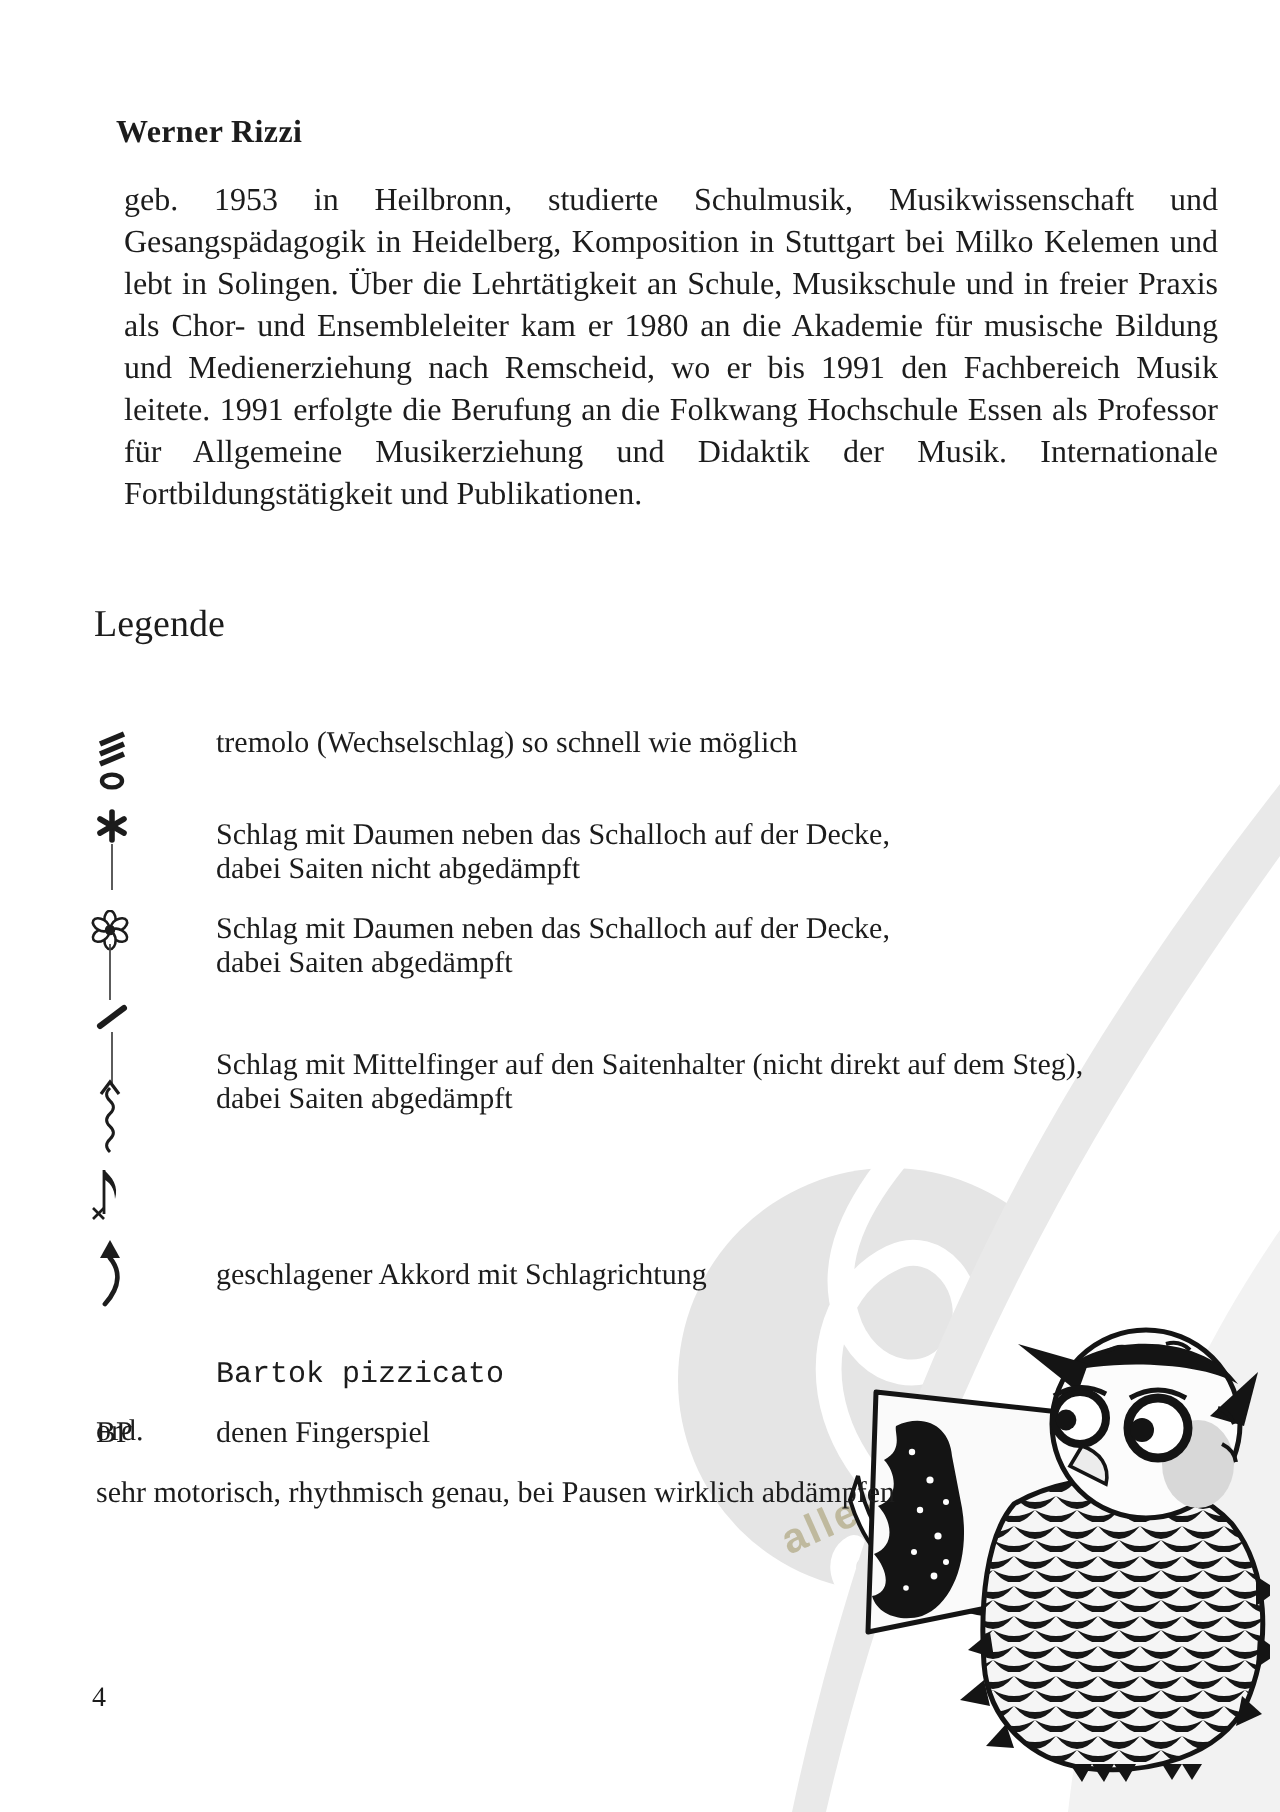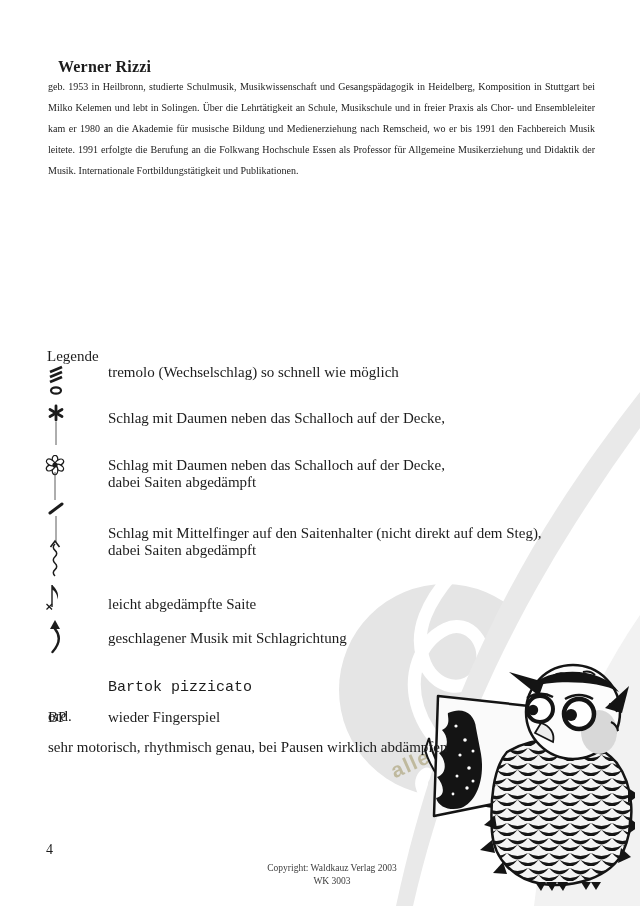--- a/index.html
+++ b/index.html
@@ -13,24 +13,24 @@
   .wm-text{
     position:absolute;left:392px;top:760px;z-index:1;
     font-family:"Liberation Sans", sans-serif;font-weight:bold;
     font-size:21px;letter-spacing:1.5px;color:#b6af8d;opacity:.8;
     transform:rotate(-24deg);transform-origin:0 50%;white-space:nowrap;
   }
   .owl-svg{position:absolute;left:423px;top:656px;z-index:2;}
   .content{position:absolute;z-index:5;}
   .title{font-size:16px;font-weight:bold;letter-spacing:.2px;}
   .bio{
-    width:547px;font-size:10px;line-height:21px;text-align:justify;
-    margin:0;
-  }
-  .plain{font-size:15px;white-space:nowrap;margin-top:46px;}
+    width:547px;font-size:16px;line-height:21px;text-align:justify;
+    margin:14px;
+  }
+  .plain{font-size:19px;white-space:nowrap;}
   .ltext{font-size:15px;line-height:17px;white-space:nowrap;}
   .sym{position:absolute;z-index:5;}
   .abbr-label{font-size:15px;white-space:nowrap;}
   .motto{font-size:15px;white-space:nowrap;}
   .pagenum{font-size:14px;}
   .copyright{
     width:404px;text-align:center;font-size:9.5px;line-height:12.5px;color:#3c3c3c;
   }
 </style>
 </head>
@@ -140,20 +140,21 @@
   <svg class="sym" style="left:46px;top:404px;" width="20" height="42" viewBox="0 0 20 42">
     <g stroke="#1c1c1c" stroke-width="2.8" stroke-linecap="round">
       <line x1="10" y1="2" x2="10" y2="16"></line>
       <line x1="4" y1="5.5" x2="16" y2="12.5"></line>
       <line x1="16" y1="5.5" x2="4" y2="12.5"></line>
     </g>
     <line x1="10" y1="18" x2="10" y2="41" stroke="#4a4a4a" stroke-width="0.9"></line>
   </svg>
   <div class="content ltext abs" style="left:108px;top:410px;">
     <div>Schlag mit Daumen neben das Schalloch auf der Decke,</div>
+    <div>dabei Saiten nicht abgedämpft</div>
   </div>
 
   <svg class="sym" style="left:44px;top:455px;" width="22" height="46" viewBox="0 0 22 46">
     <g fill="#ffffff" stroke="#1c1c1c" stroke-width="1.3">
       <ellipse cx="11" cy="4.8" rx="2.8" ry="4.4"></ellipse>
       <ellipse cx="11" cy="4.8" rx="2.8" ry="4.4" transform="rotate(60 11 10)"></ellipse>
       <ellipse cx="11" cy="4.8" rx="2.8" ry="4.4" transform="rotate(120 11 10)"></ellipse>
       <ellipse cx="11" cy="4.8" rx="2.8" ry="4.4" transform="rotate(180 11 10)"></ellipse>
       <ellipse cx="11" cy="4.8" rx="2.8" ry="4.4" transform="rotate(240 11 10)"></ellipse>
       <ellipse cx="11" cy="4.8" rx="2.8" ry="4.4" transform="rotate(300 11 10)"></ellipse>
@@ -181,40 +182,33 @@
   </svg>
 
   <svg class="sym" style="left:45px;top:581px;" width="20" height="30" viewBox="0 0 20 30">
     <line x1="7" y1="26" x2="7" y2="4" stroke="#1c1c1c" stroke-width="1.4"></line>
     <path d="M7,4 C11,7.5 14.5,12 12.5,18.5 C12.5,13 9.5,10 7,8.6 Z" fill="#1c1c1c"></path>
     <g stroke="#1c1c1c" stroke-width="1.3">
       <line x1="1.5" y1="23" x2="7" y2="28.5"></line>
       <line x1="7" y1="23" x2="1.5" y2="28.5"></line>
     </g>
   </svg>
-  <div class="content ltext abs" style="left:108px;top:596px;">
-    <div>leicht abgedämpfte Saite</div>
-  </div>
 
   <svg class="sym" style="left:47px;top:619px;" width="16" height="36" viewBox="0 0 16 36">
     <polygon points="8,1 3,10 13,10" fill="#1c1c1c"></polygon>
     <path d="M8,10 C13,16 13.5,24 5.5,33" fill="none" stroke="#1c1c1c" stroke-width="2.4" stroke-linecap="round"></path>
   </svg>
   <div class="content ltext abs" style="left:108px;top:630px;">
-    <div>geschlagener Musik mit Schlagrichtung</div>
+    <div>geschlagener Akkord mit Schlagrichtung</div>
   </div>
 
   <div class="content abbr-label abs" style="left:48px;top:679px;margin-top:30px;">BP</div>
   <div class="content abbr-label abs" style="left:108px;top:679px;font-family:Liberation Mono, monospace;">Bartok pizzicato</div>
 
   <div class="content abbr-label abs" style="left:48px;top:708px;">ord.</div>
-  <div class="content abbr-label abs" style="left:108px;top:709px;">wieder Fingerspiel</div>
+  <div class="content abbr-label abs" style="left:108px;top:709px;">denen Fingerspiel</div>
 
   <div class="content motto abs" style="left:48px;top:739px;text-align:right;">sehr motorisch, rhythmisch genau, bei Pausen wirklich abdämpfen</div>
 
   <div class="content pagenum abs" style="left:46px;top:842px;">4</div>
 
-  <div class="content copyright abs" style="left:130px;top:862px;">
-    <div>Copyright: Waldkauz Verlag 2003</div>
-    <div>WK 3003</div>
-  </div>
 
 </div>
 
 </body></html>

